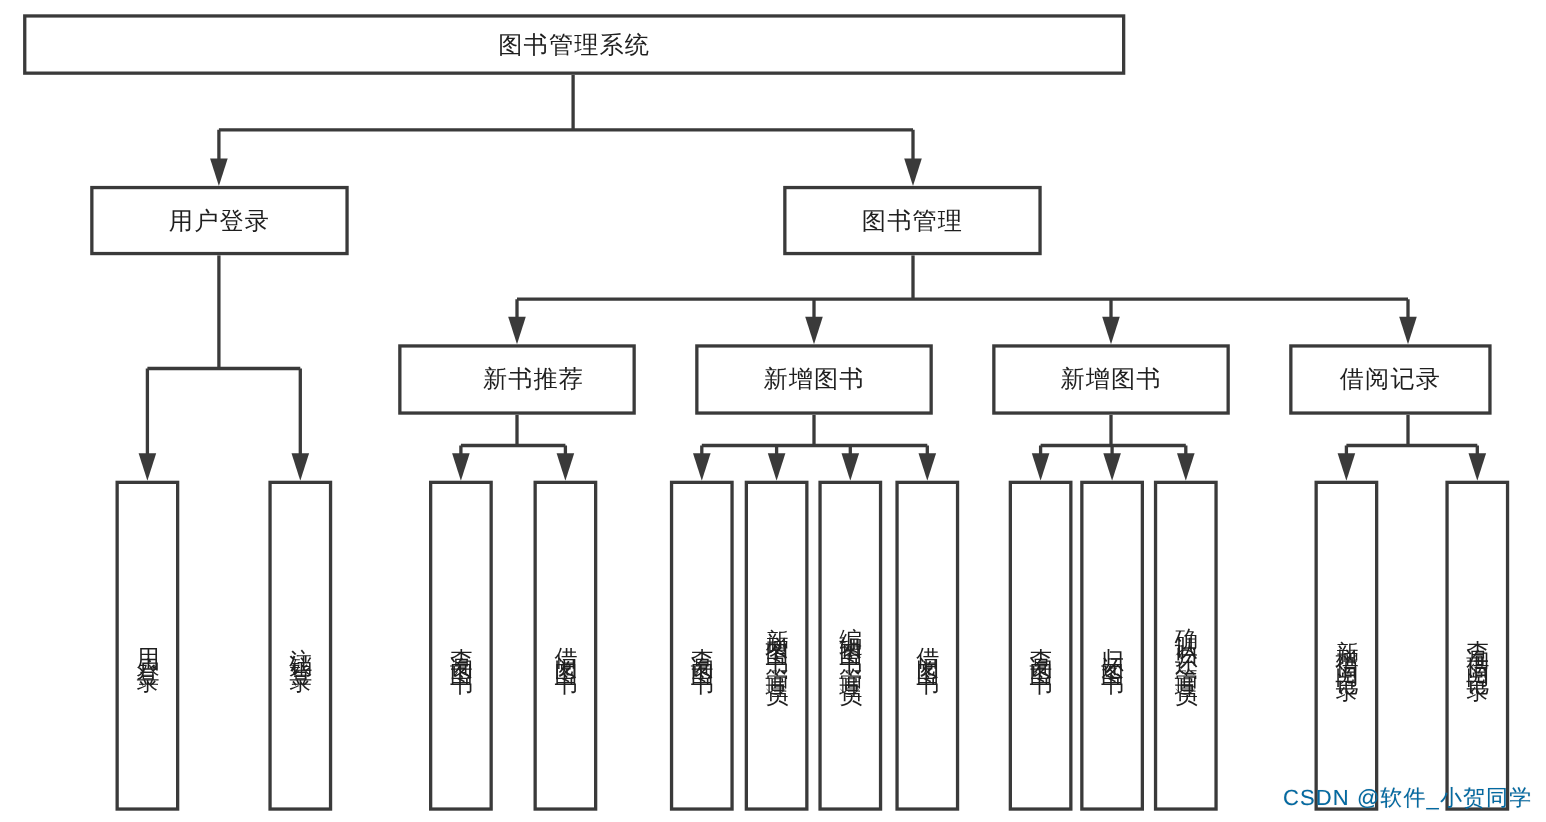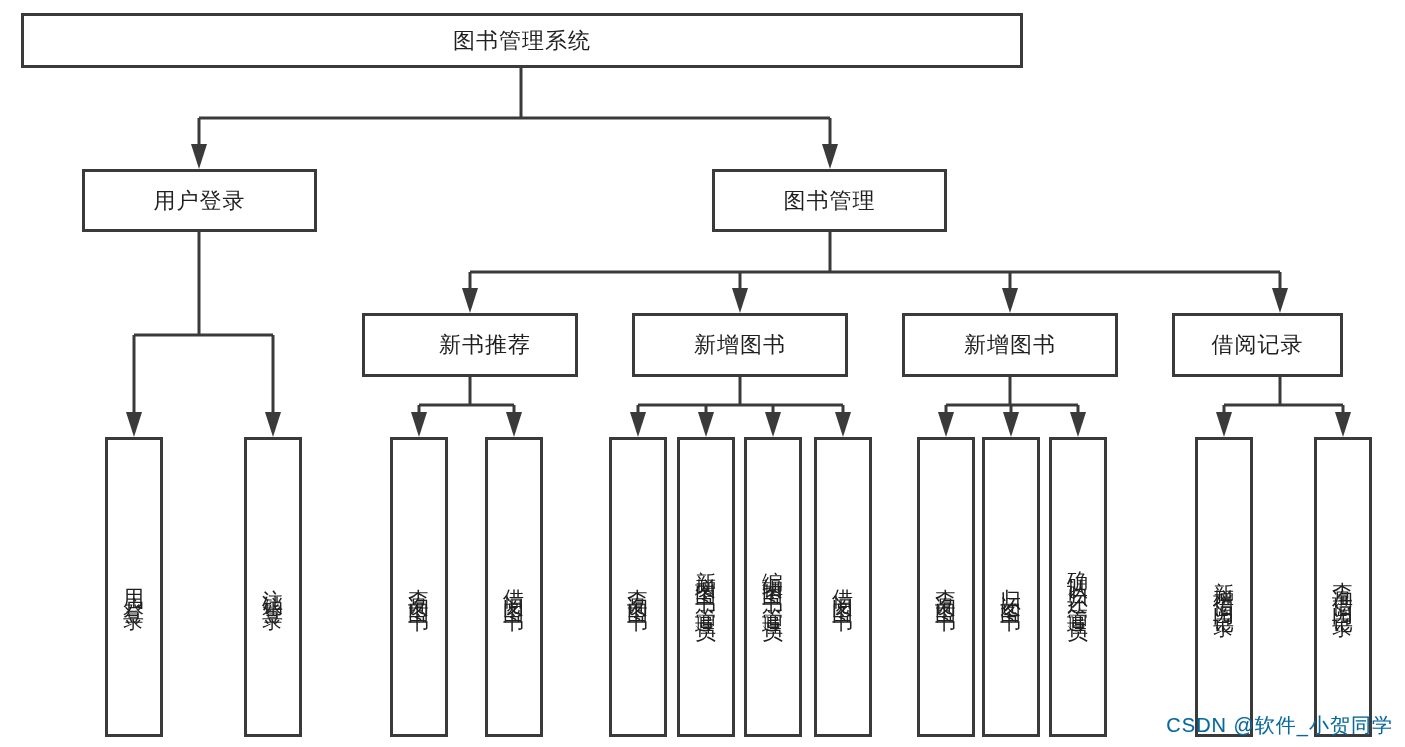--- a/index.html
+++ b/index.html
@@ -117,21 +117,21 @@
 
   <div class="node h" style="left:362px; top:313px; width:216px; height:64px;padding-left:30px;">
     <span>新书推荐</span>
   </div>
   <div class="node h" style="left:632px; top:313px; width:216px; height:64px;">
     <span>新增图书</span>
   </div>
   <div class="node h" style="left:902px; top:313px; width:216px; height:64px;">
     <span>新增图书</span>
   </div>
-  <div class="node h" style="left:1172px; top:313px; width:171px; height:64px;">
+  <div class="node h" style="left:1172px; top:313px; width:184px; height:64px;">
     <span>借阅记录</span>
   </div>
 
   <div class="node v" style="left:105px; top:437px; width:58px; height:300px;">
     <span class="vtext">用户登录</span>
   </div>
   <div class="node v" style="left:244px; top:437px; width:58px; height:300px;">
     <span class="vtext">注销登录</span>
   </div>
 

